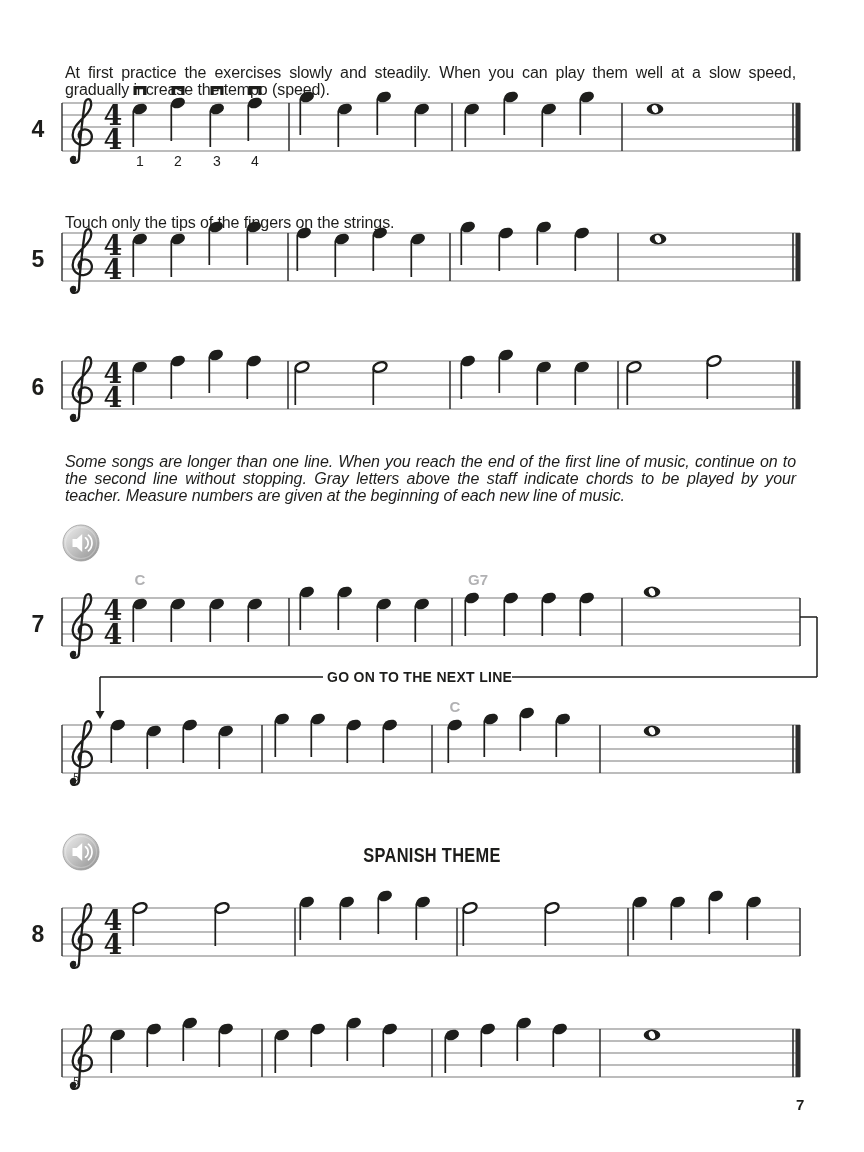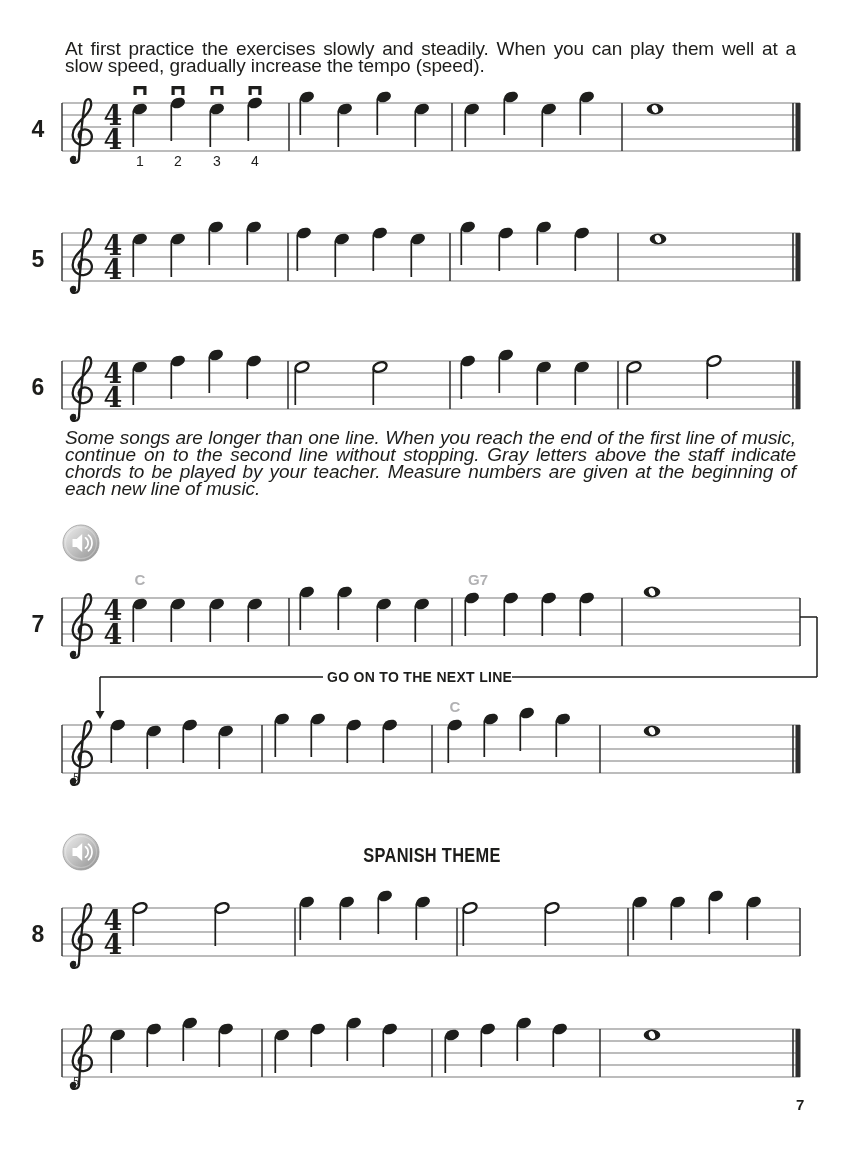--- a/index.html
+++ b/index.html
@@ -1,18 +1,18 @@
 <!DOCTYPE html>
 <html><head>
 <meta charset="utf-8">
 <style>
   html,body{margin:0;padding:0;background:#e9e9e9;}
   .page{position:relative;width:864px;height:1152px;background:#ffffff;
         font-family:"Liberation Sans",sans-serif;color:#1d1d1b;overflow:hidden;margin:0 auto;}
-  .para{position:absolute;font-size:19px;line-height:17px;letter-spacing:-0.1px;color:#1d1d1b;}
+  .para{position:absolute;font-size:16px;line-height:17px;letter-spacing:-0.1px;color:#1d1d1b;margin-top:24px;}
   .just{text-align:justify;}
   #p1{left:65px;top:40px;width:731px;}
   #p2{left:65px;top:190px;}
   #p3{left:65px;top:315px;}
   #p4{left:65px;top:429px;width:731px;font-style:italic;}
   #p5{left:65px;top:498px;}
   .goon{position:absolute;left:327px;top:669px;font-size:14px;font-weight:bold;
         letter-spacing:0.3px;white-space:nowrap;}
   .title{position:absolute;left:0;top:843px;width:864px;text-align:center;font-size:21px;
          font-weight:bold;letter-spacing:0.4px;transform:scaleX(0.78);transform-origin:center;}
@@ -540,20 +540,21 @@
         <line x1="800" y1="617" x2="817" y2="617" stroke="#1d1d1b" stroke-width="1.5"></line>
         <line x1="817" y1="617" x2="817" y2="677" stroke="#1d1d1b" stroke-width="1.5"></line>
         <line x1="817" y1="677" x2="512" y2="677" stroke="#1d1d1b" stroke-width="1.5"></line>
         <line x1="323" y1="677" x2="100" y2="677" stroke="#1d1d1b" stroke-width="1.5"></line>
         <line x1="100" y1="677" x2="100" y2="712" stroke="#1d1d1b" stroke-width="1.5"></line>
         <path d="M 95.5 711 h9 l-4.5 8 z" fill="#1d1d1b"></path>
       </g>
     </svg>
 
   <div class="para just" id="p1">At first practice the exercises slowly and steadily. When you can play them well at a slow speed, gradually increase the tempo (speed).</div>
+  <div class="para" id="p2">Touch only the tips of the fingers on the strings.</div>
   <div class="para just" id="p4">Some songs are longer than one line. When you reach the end of the first line of music, continue on to the second line without stopping. Gray letters above the staff indicate chords to be played by your teacher. Measure numbers are given at the beginning of each new line of music.</div>
 
   <div class="goon">GO ON TO THE NEXT LINE</div>
   <div class="title">SPANISH THEME</div>
   <div class="pagenum">7</div>
 
   <div class="audio" id="audio1">
     <svg width="38" height="38" viewBox="0 0 38 38">
       <defs>
         <linearGradient id="agrad" x1="0" y1="0" x2="1" y2="1">

